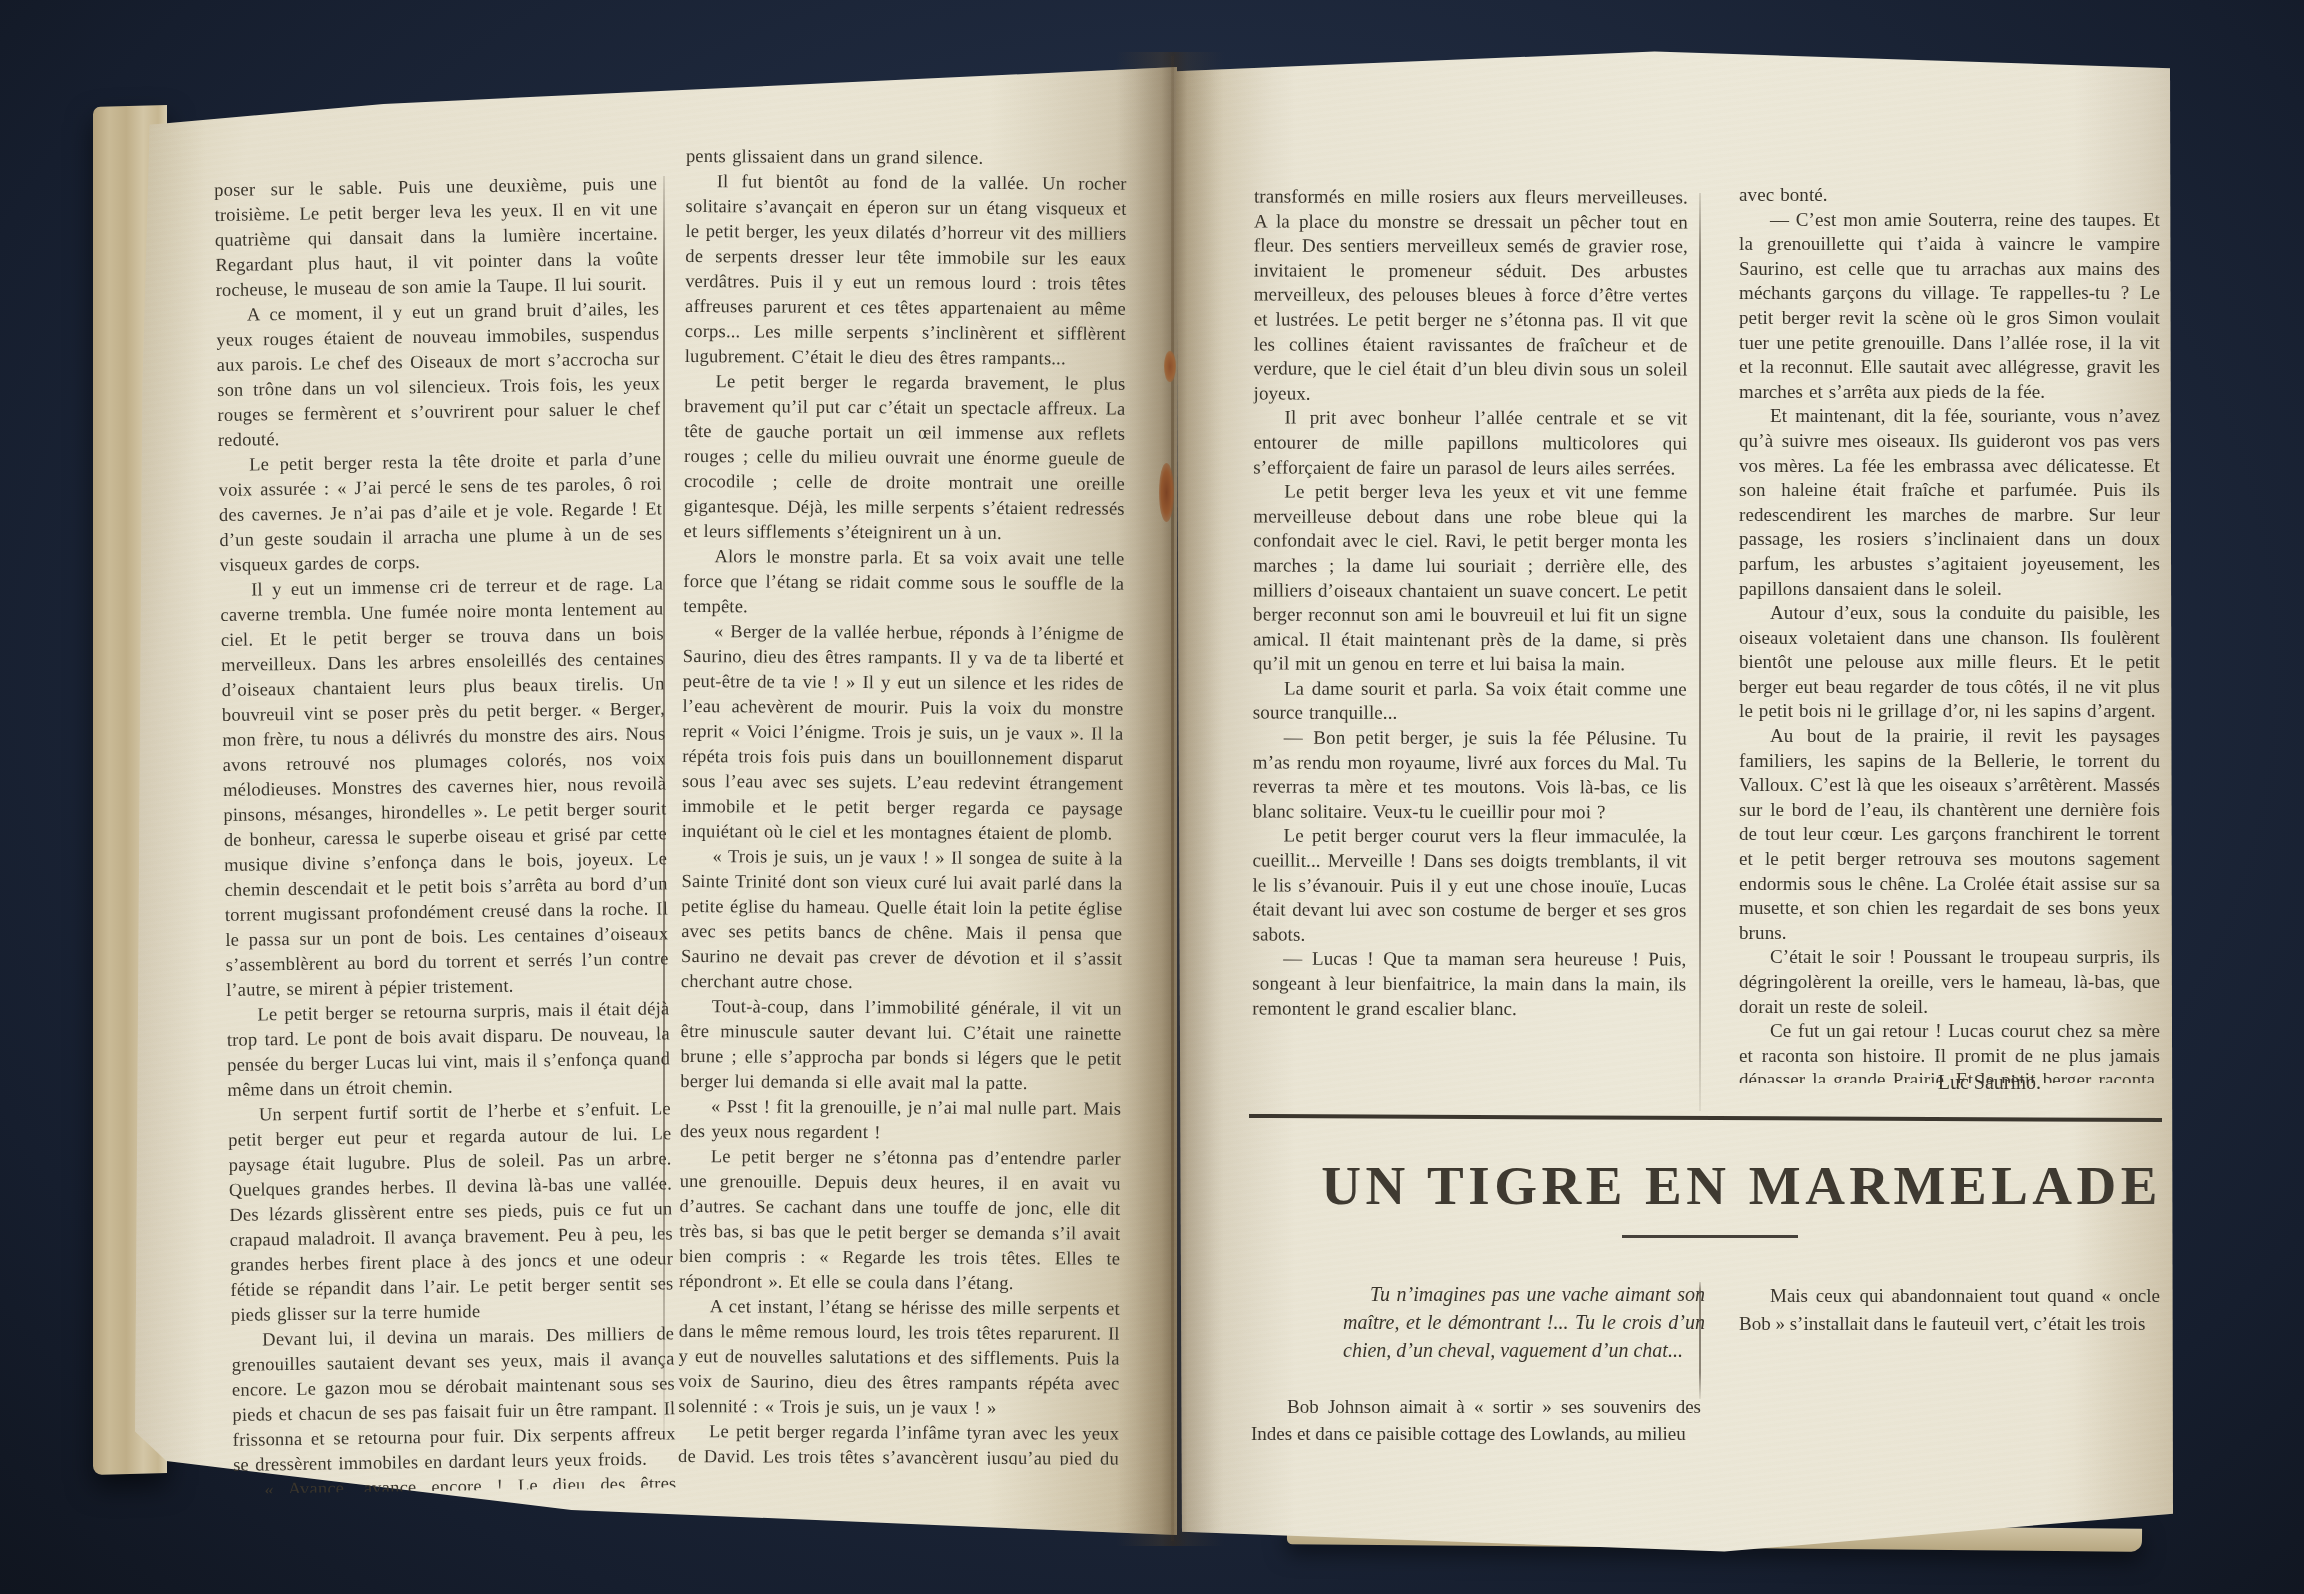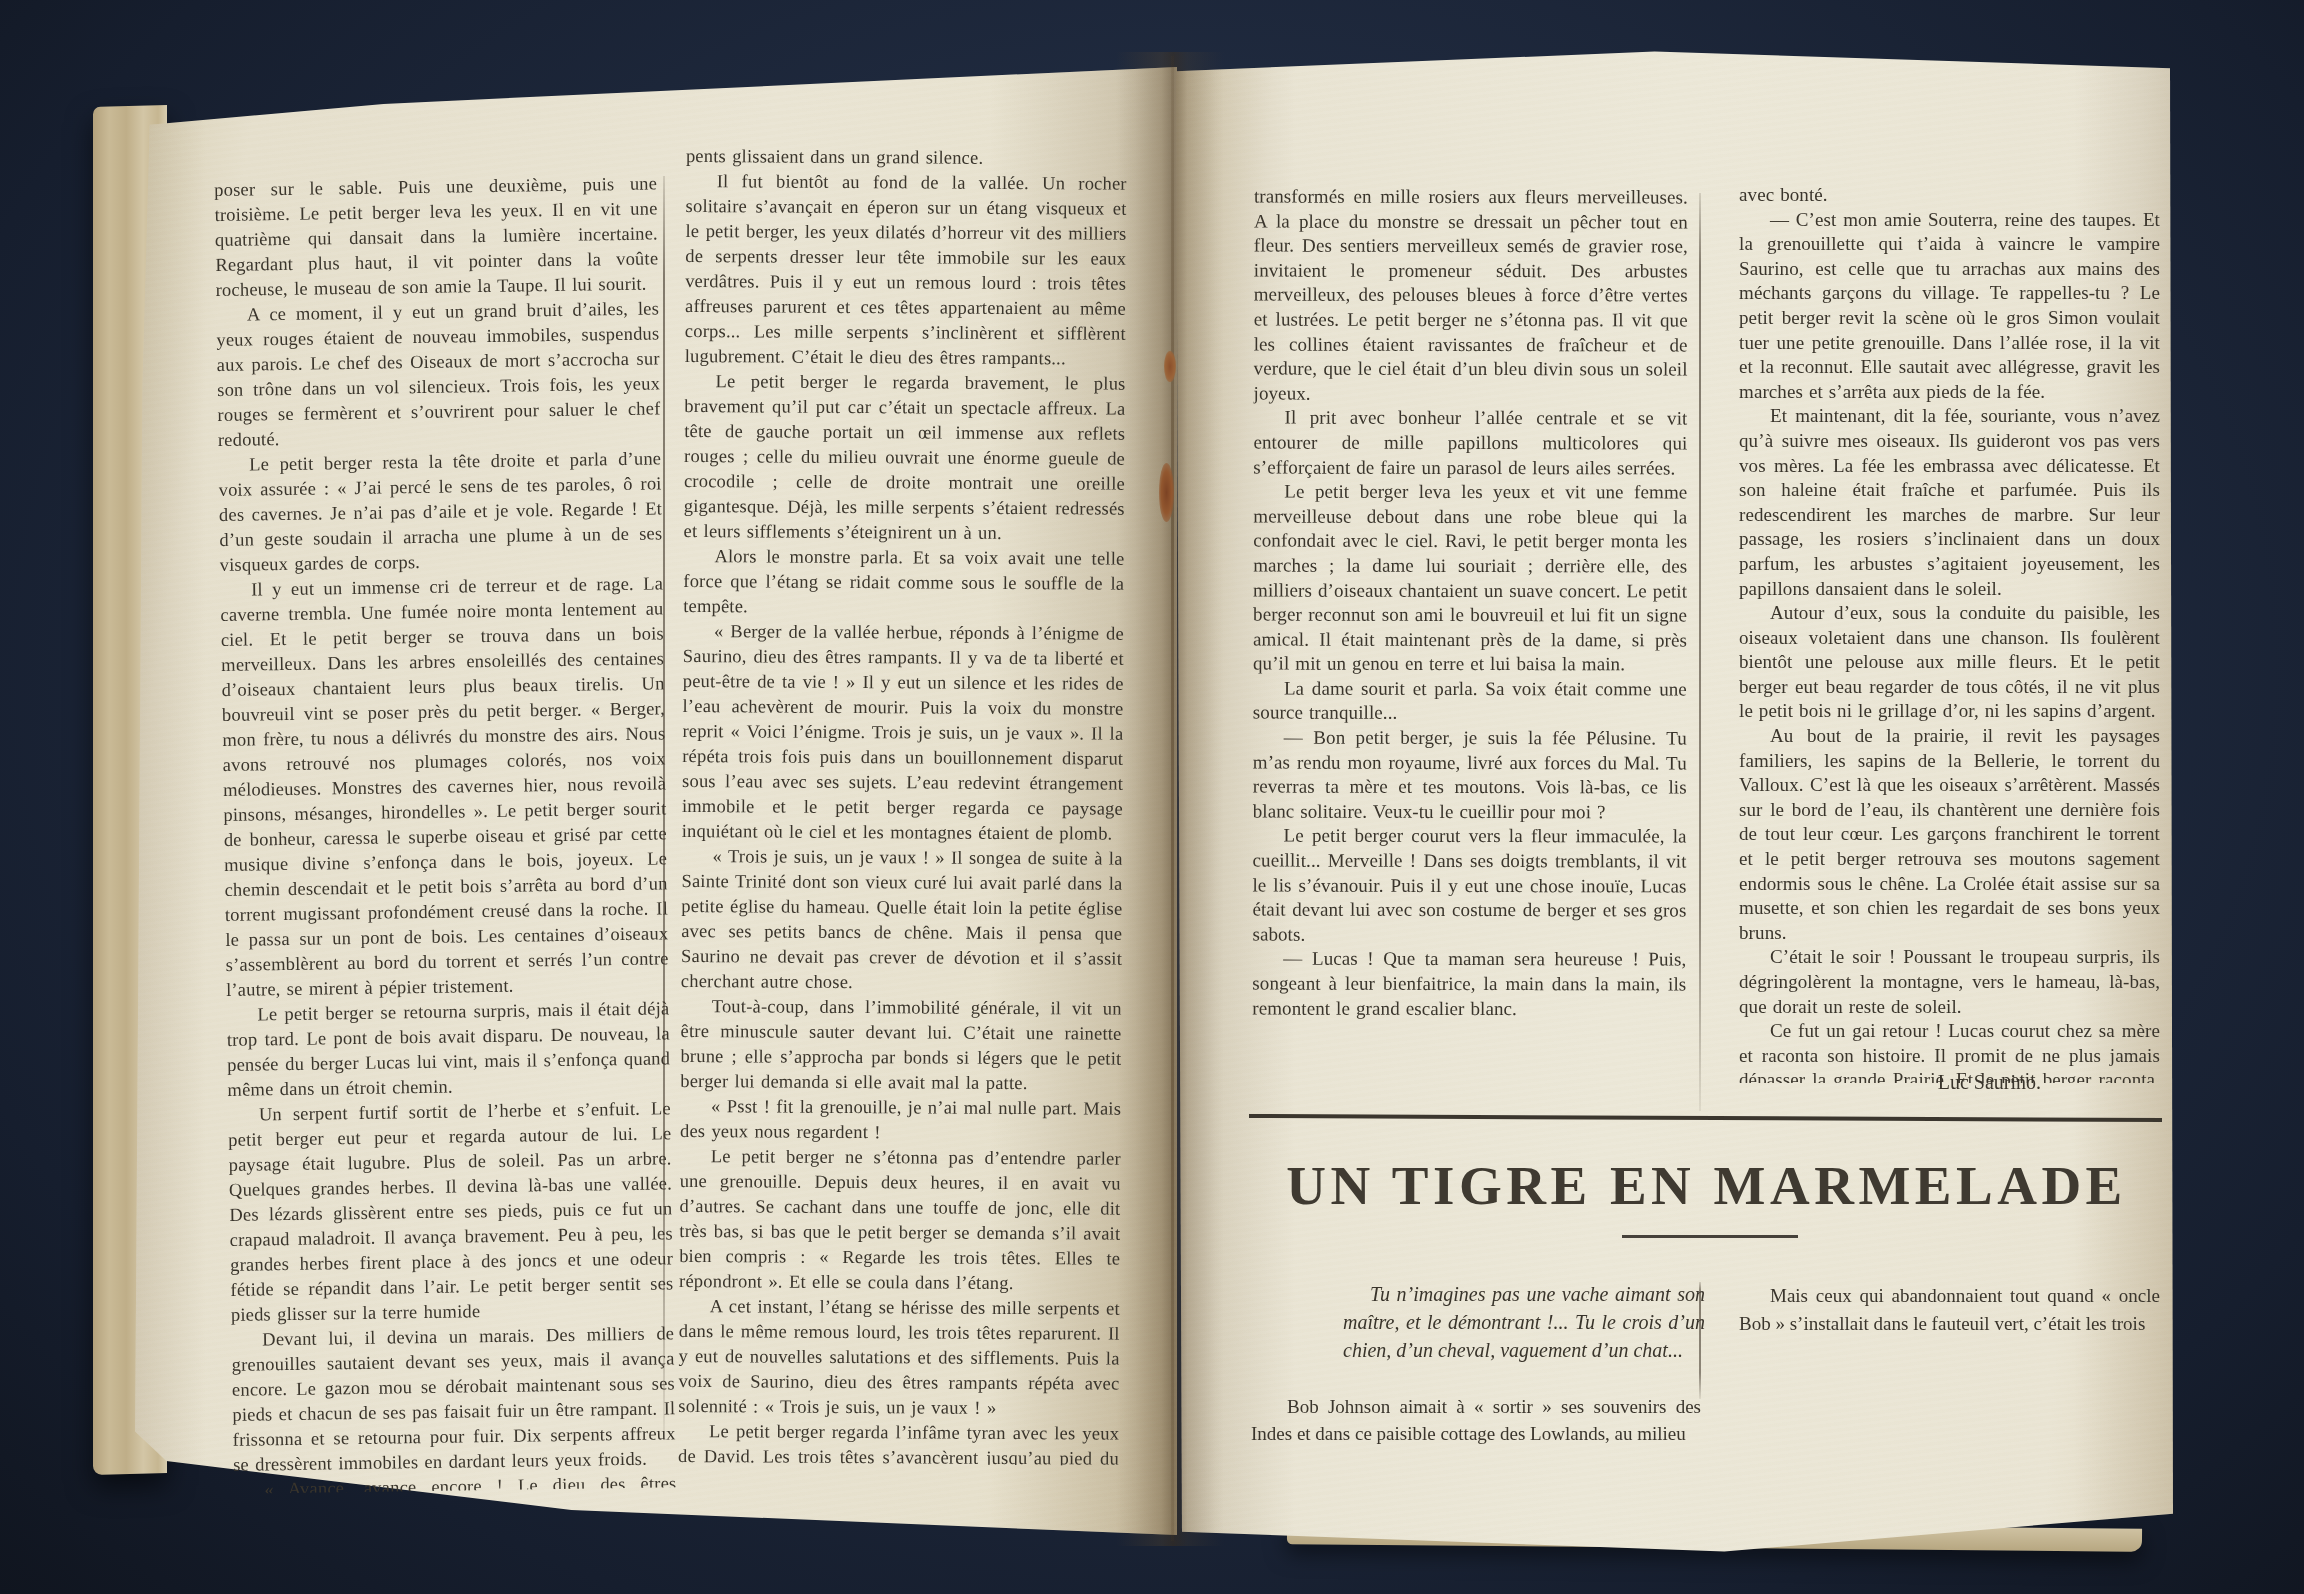--- a/index.html
+++ b/index.html
@@ -65,21 +65,21 @@
   .vrule.left{left:663px;top:176px;height:1257px;}
   .vrule.right{left:1699px;top:193px;height:918px;}
   .vrule.bottom{left:1699px;top:1282px;height:117px;}
   .signature{
     position:absolute;left:1739px;top:1071px;width:360px;
     font-size:20px;color:#3a352c;text-align:right;padding-right:58px;box-sizing:border-box;
   }
   .hrule-full{position:absolute;left:1249px;top:1116px;width:913px;height:3.6px;background:#3b362e;transform:rotate(.25deg);}
   .article-title{
     position:absolute;left:1251px;top:1154px;width:911px;margin:0;
-    text-align:center;font-size:55px;font-weight:700;letter-spacing:4.5px;color:#3f3a31;
+    text-align:right;font-size:55px;font-weight:700;letter-spacing:4.5px;color:#3f3a31;
   }
   .hrule-title{position:absolute;left:1622px;top:1235px;width:176px;height:2.7px;background:#46413a;}
   .intro-quote{left:1343px;top:1280px;width:362px;font-size:20px;line-height:28px;color:#39342b;}
   .intro-quote .par{text-indent:27px;}
   .article-left{left:1251px;top:1393px;width:450px;font-size:19px;line-height:27px;}
   .article-left .par{text-indent:36px;}
   .article-right{left:1739px;top:1282px;width:421px;font-size:19px;line-height:27.5px;}
   
   .left-page::before,.right-page::before{
     content:"";position:absolute;inset:0;opacity:.35;
@@ -132,21 +132,21 @@
     <p class="par">Le petit berger courut vers la fleur immaculée, la cueillit... Merveille ! Dans ses doigts tremblants, il vit le lis s’évanouir. Puis il y eut une chose inouïe, Lucas était devant lui avec son costume de berger et ses gros sabots.</p>
     <p class="par">— Lucas ! Que ta maman sera heureuse ! Puis, songeant à leur bienfaitrice, la main dans la main, ils remontent le grand escalier blanc.</p>
   </div>
 <div class="vrule right"></div>
 <div class="col rp col4">
     <p class="par cont">avec bonté.</p>
     <p class="par">— C’est mon amie Souterra, reine des taupes. Et la grenouillette qui t’aida à vaincre le vampire Saurino, est celle que tu arrachas aux mains des méchants garçons du village. Te rappelles-tu ? Le petit berger revit la scène où le gros Simon voulait tuer une petite grenouille. Dans l’allée rose, il la vit et la reconnut. Elle sautait avec allégresse, gravit les marches et s’arrêta aux pieds de la fée.</p>
     <p class="par">Et maintenant, dit la fée, souriante, vous n’avez qu’à suivre mes oiseaux. Ils guideront vos pas vers vos mères. La fée les embrassa avec délicatesse. Et son haleine était fraîche et parfumée. Puis ils redescendirent les marches de marbre. Sur leur passage, les rosiers s’inclinaient dans un doux parfum, les arbustes s’agitaient joyeusement, les papillons dansaient dans le soleil.</p>
     <p class="par">Autour d’eux, sous la conduite du paisible, les oiseaux voletaient dans une chanson. Ils foulèrent bientôt une pelouse aux mille fleurs. Et le petit berger eut beau regarder de tous côtés, il ne vit plus le petit bois ni le grillage d’or, ni les sapins d’argent.</p>
     <p class="par">Au bout de la prairie, il revit les paysages familiers, les sapins de la Bellerie, le torrent du Valloux. C’est là que les oiseaux s’arrêtèrent. Massés sur le bord de l’eau, ils chantèrent une dernière fois de tout leur cœur. Les garçons franchirent le torrent et le petit berger retrouva ses moutons sagement endormis sous le chêne. La Crolée était assise sur sa musette, et son chien les regardait de ses bons yeux bruns.</p>
-    <p class="par">C’était le soir ! Poussant le troupeau surpris, ils dégringolèrent la montagne, vers le hameau, là-bas, que dorait un reste de soleil.</p>
+    <p class="par">C’était le soir ! Poussant le troupeau surpris, ils dégringolèrent la oreille, vers le hameau, là-bas, que dorait un reste de soleil.</p>
     <p class="par">Ce fut un gai retour ! Lucas courut chez sa mère et raconta son histoire. Il promit de ne plus jamais dépasser la grande Prairie. Et le petit berger raconta, en regardant la montagne qui s’endormait, tout ce qu’il avait vu. Et si beaucoup ne le crurent qu’à demi, le gros Simon se promit bien de ne plus faire souffrir les grenouilles du ruisseau.</p>
   </div>
 <div class="signature">Luc Saurino.</div>
 
 <div class="hrule-full"></div>
 <h1 class="article-title">UN TIGRE EN MARMELADE</h1>
 <div class="hrule-title"></div>
 
 <div class="col intro-quote">
     <p class="par ital">Tu n’imagines pas une vache aimant son maître, et le démontrant !... Tu le crois d’un chien, d’un cheval, vaguement d’un chat...</p>

